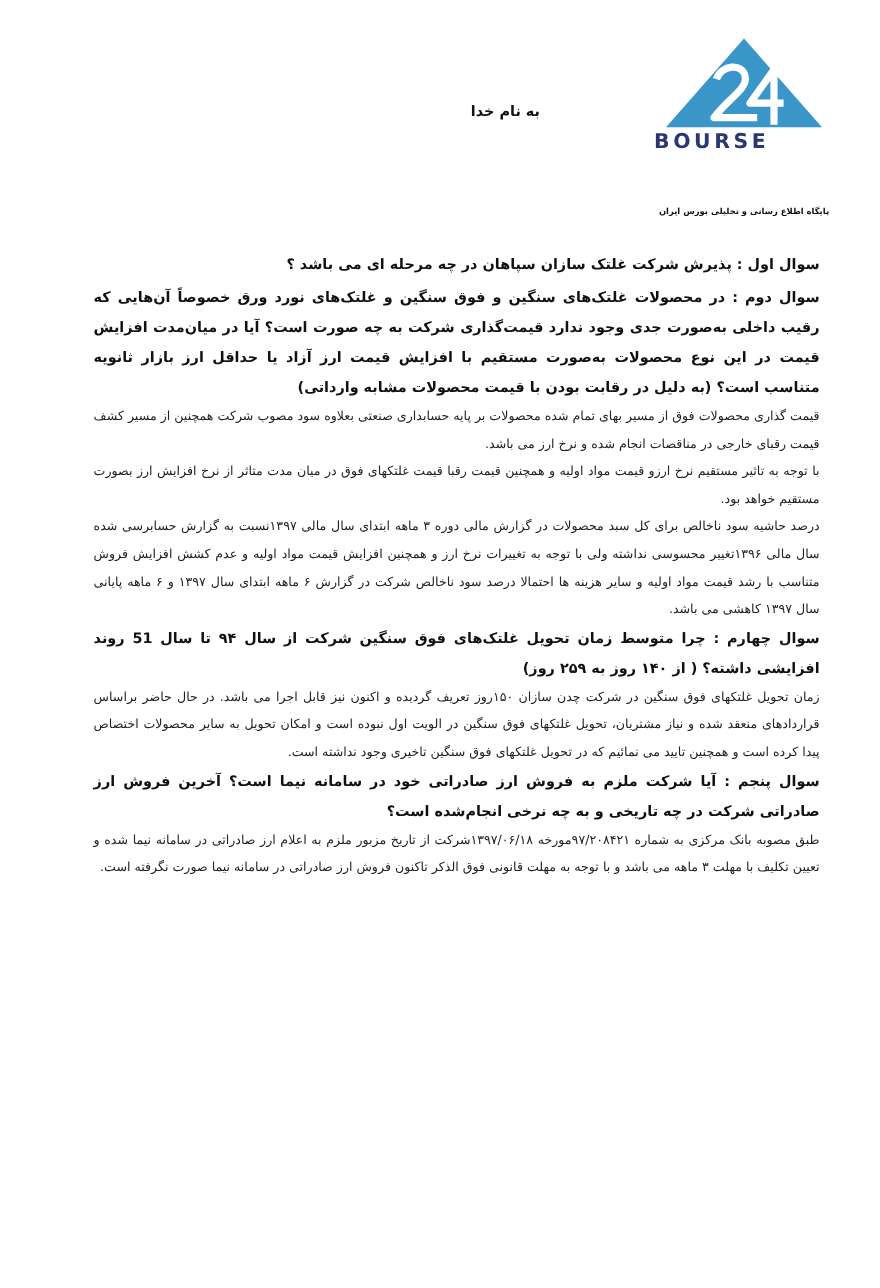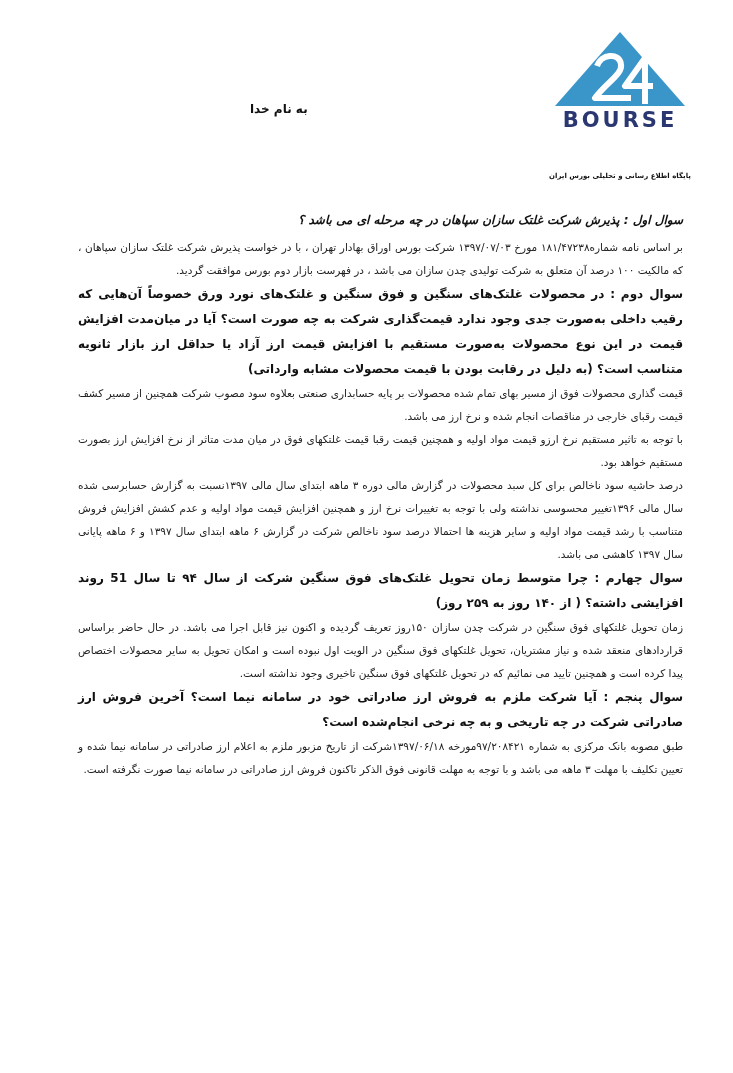--- a/index.html
+++ b/index.html
@@ -1,32 +1,32 @@
 <!DOCTYPE html>
 <html><head>
 <meta charset="utf-8">
 <style>
   html, body { margin: 0; padding: 0; background: #ffffff; }
   body { width: 733px; height: 1073px; position: relative; overflow: hidden; color: #111; }
   .page { position: absolute; left: 0; top: 0; width: 733px; height: 1073px; }
   .logo { position: absolute; left: 545px; top: 30px; width: 150px; height: 115px; }
   .logo svg { display: block; }
-  .logo-word { position: absolute; left: 0; top: 78px; width: 150px; text-align: center;
-    font-family: "DejaVu Sans", sans-serif; font-size: 21px; letter-spacing: 3px; color: #2a3770; font-weight: bold; }
+  .logo-word { position: absolute; left: 0; top: 78px; width: 150px; text-align: left;
+    font-family: "DejaVu Sans", sans-serif; font-size: 17px; letter-spacing: 3px; color: #2a3770; font-weight: bold; }
   .logo-sub { position: absolute; left: 0; top: 100px; width: 150px; text-align: center;
     font-family: "DejaVu Sans", sans-serif; font-size: 7px; font-weight: bold; color: #111; direction: rtl; margin-top: 42px; }
-  .bismillah { position: absolute; left: 250px; top: 102px; width: 200px; text-align: left;
+  .bismillah { position: absolute; left: 250px; top: 86px; width: 200px; text-align: right;
     font-family: "DejaVu Sans", sans-serif; font-weight: bold; font-size: 12px; direction: rtl; }
   .intro { position: absolute; right: 50px; top: 158px; width: 630px; direction: rtl; text-align: right;
     font-family: "DejaVu Sans", sans-serif; font-weight: bold; font-size: 12.5px; }
   .content { position: absolute; right: 50px; top: 208px; width: 605px; direction: rtl; text-align: justify;
     font-family: "DejaVu Sans", sans-serif; }
   .q { font-weight: bold; font-size: 12px; line-height: 25px; margin: 0; text-align-last: right; }
   .a { font-size: 10.5px; line-height: 23px; color: #222; margin: 0; text-align-last: right; }
-  .q.first { margin-bottom: 3px; font-style: italic; }
+  .q.first { margin-bottom: 3px; }
 </style>
 </head>
 <body>
 
 <div class="page">
 
   <div class="logo">
     <svg width="150" height="80" viewBox="0 0 150 80">
       <polygon points="75,2 140,76 10,76" fill="#3a95c9"></polygon>
       <path d="M52,36 C56,24 74,22 76,34 C78,44 62,52 50,68 L86,68" fill="none" stroke="#ffffff" stroke-width="6" stroke-linejoin="round"></path>
@@ -35,21 +35,20 @@
     <div class="logo-word">BOURSE</div>
     <div class="logo-sub">پایگاه اطلاع رسانی و تحلیلی بورس ایران</div>
   </div>
 
   <div class="bismillah">به نام خدا</div>
 
 
   <div class="content">
     <section>
       <p class="q first">سوال اول : پذیرش شرکت غلتک سازان سپاهان در چه مرحله ای می باشد ؟</p>
-      <p class="a">بر اساس نامه شماره۱۸۱/۴۷۲۳۸ مورخ ۱۳۹۷/۰۷/۰۳ شرکت بورس اوراق بهادار تهران ، با در خواست پذیرش شرکت غلتک سازان سپاهان ، که مالکیت ۱۰۰ درصد آن متعلق به شرکت تولیدی چدن سازان می باشد ، در فهرست بازار دوم بورس موافقت گردید.</p>
     </section>
     <section>
       <p class="q">سوال دوم : در محصولات غلتک‌های سنگین و فوق سنگین و غلتک‌های نورد ورق خصوصاً آن‌هایی که رقیب  داخلی به‌صورت جدی وجود ندارد قیمت‌گذاری شرکت به چه صورت است؟ آیا در میان‌مدت افزایش قیمت در این  نوع محصولات به‌صورت مستقیم با افزایش قیمت ارز آزاد یا حداقل ارز بازار ثانویه متناسب است؟ (به دلیل در رقابت بودن با قیمت محصولات مشابه وارداتی)</p>
       <p class="a">قیمت گذاری محصولات فوق از مسیر بهای تمام شده محصولات بر پایه حسابداری صنعتی بعلاوه سود مصوب شرکت همچنین از مسیر کشف قیمت رقبای خارجی در مناقصات انجام شده و نرخ ارز می باشد.</p>
       <p class="a">با توجه به تاثیر مستقیم نرخ ارزو قیمت مواد اولیه و همچنین قیمت رقبا قیمت غلتکهای فوق در میان مدت متاثر از نرخ افزایش ارز بصورت مستقیم خواهد بود.</p>
     </section>
     <section>
       <p class="a">درصد حاشیه سود ناخالص برای کل سبد محصولات در گزارش مالی دوره ۳ ماهه ابتدای سال مالی ۱۳۹۷نسبت به گزارش حسابرسی شده سال مالی ۱۳۹۶تغییر محسوسی نداشته ولی با توجه به تغییرات نرخ ارز و همچنین افزایش قیمت مواد اولیه و عدم کشش افزایش فروش متناسب با رشد قیمت مواد اولیه و سایر هزینه ها احتمالا درصد سود ناخالص شرکت در گزارش ۶ ماهه ابتدای سال ۱۳۹۷ و ۶ ماهه پایانی سال ۱۳۹۷ کاهشی می باشد.</p>
     </section>
     <section>

